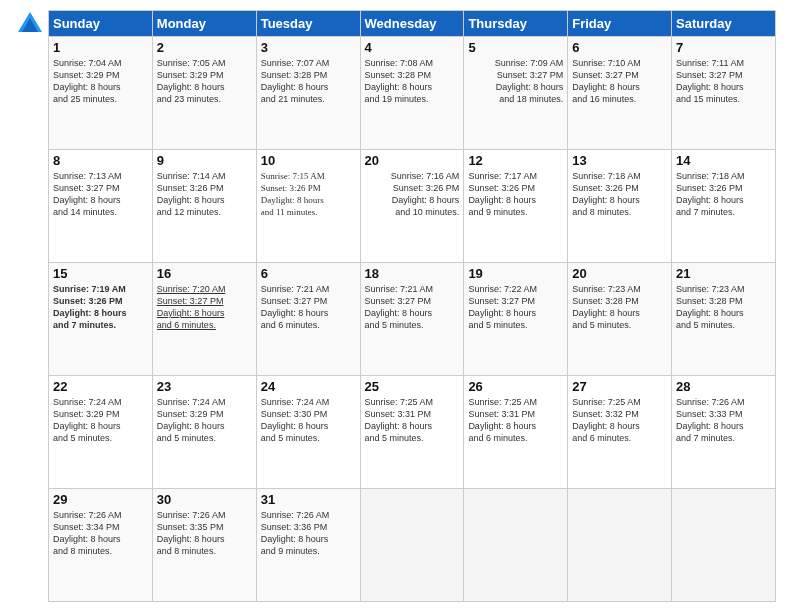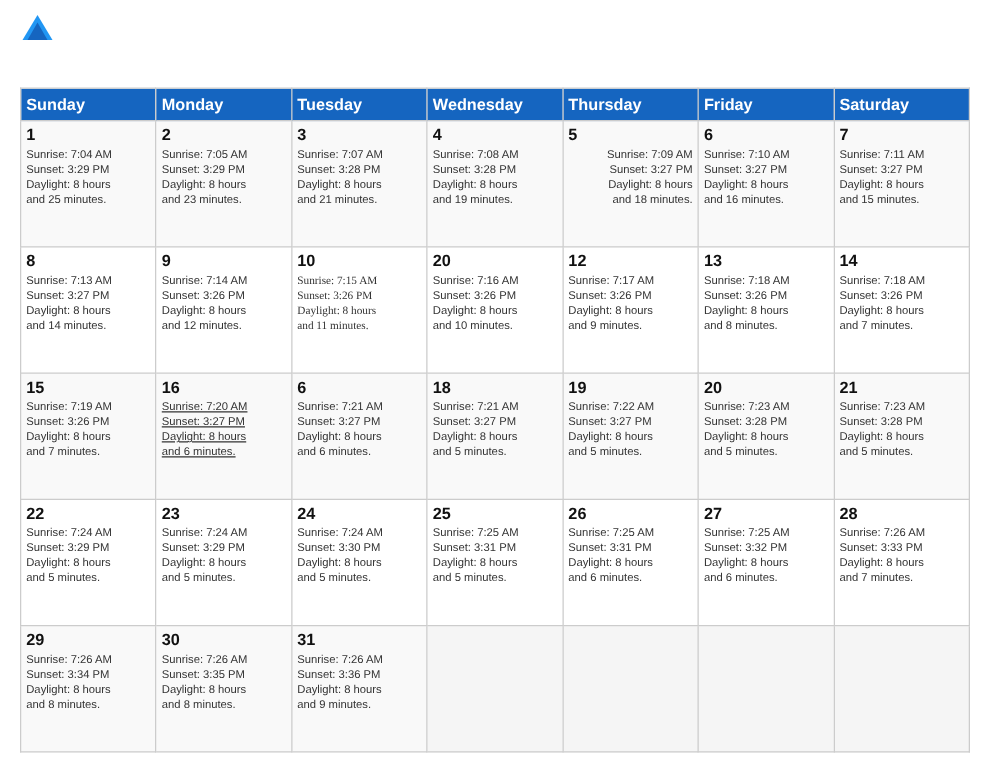--- a/index.html
+++ b/index.html
@@ -8,22 +8,21 @@
       background: #fff;
       width: 792px;
       height: 612px;
       overflow: hidden;
     }
     .page {
       width: 792px;
       height: 612px;
       padding: 10px 16px 10px 16px;
       display: flex;
-      flex-direction: column;
-      gap: 24px;
+      flex-direction: row;
     }
     .header {
       display: flex;
       justify-content: space-between;
       align-items: flex-start;
       margin-bottom: 8px;
     }
     .logo {
       display: flex;
       align-items: center;
@@ -209,21 +208,21 @@
           </td>
           <td>
             <span class="day-num">10</span>
             <div class="cell-text" style="white-space: pre-line; font-family: Liberation Serif, serif;">Sunrise: 7:15 AM
 Sunset: 3:26 PM
 Daylight: 8 hours
 and 11 minutes.</div>
           </td>
           <td>
             <span class="day-num">20</span>
-            <div class="cell-text" style="white-space: pre-line;">Sunrise: 7:16 AM
+            <div class="cell-text" style="white-space: pre-line; text-align: right;">Sunrise: 7:16 AM
 Sunset: 3:26 PM
 Daylight: 8 hours
 and 10 minutes.</div>
           </td>
           <td>
             <span class="day-num">12</span>
             <div class="cell-text" style="white-space: pre-line;">Sunrise: 7:17 AM
 Sunset: 3:26 PM
 Daylight: 8 hours
 and 9 minutes.</div>
@@ -239,21 +238,21 @@
             <span class="day-num">14</span>
             <div class="cell-text" style="white-space: pre-line;">Sunrise: 7:18 AM
 Sunset: 3:26 PM
 Daylight: 8 hours
 and 7 minutes.</div>
           </td>
         </tr>
         <tr>
           <td>
             <span class="day-num">15</span>
-            <div class="cell-text" style="white-space: pre-line;">Sunrise: 7:19 AM
+            <div class="cell-text" style="white-space: pre-line; font-weight: bold;">Sunrise: 7:19 AM
 Sunset: 3:26 PM
 Daylight: 8 hours
 and 7 minutes.</div>
           </td>
           <td>
             <span class="day-num">16</span>
             <div class="cell-text" style="white-space: pre-line; text-decoration: underline;">Sunrise: 7:20 AM
 Sunset: 3:27 PM
 Daylight: 8 hours
 and 6 minutes.</div>

